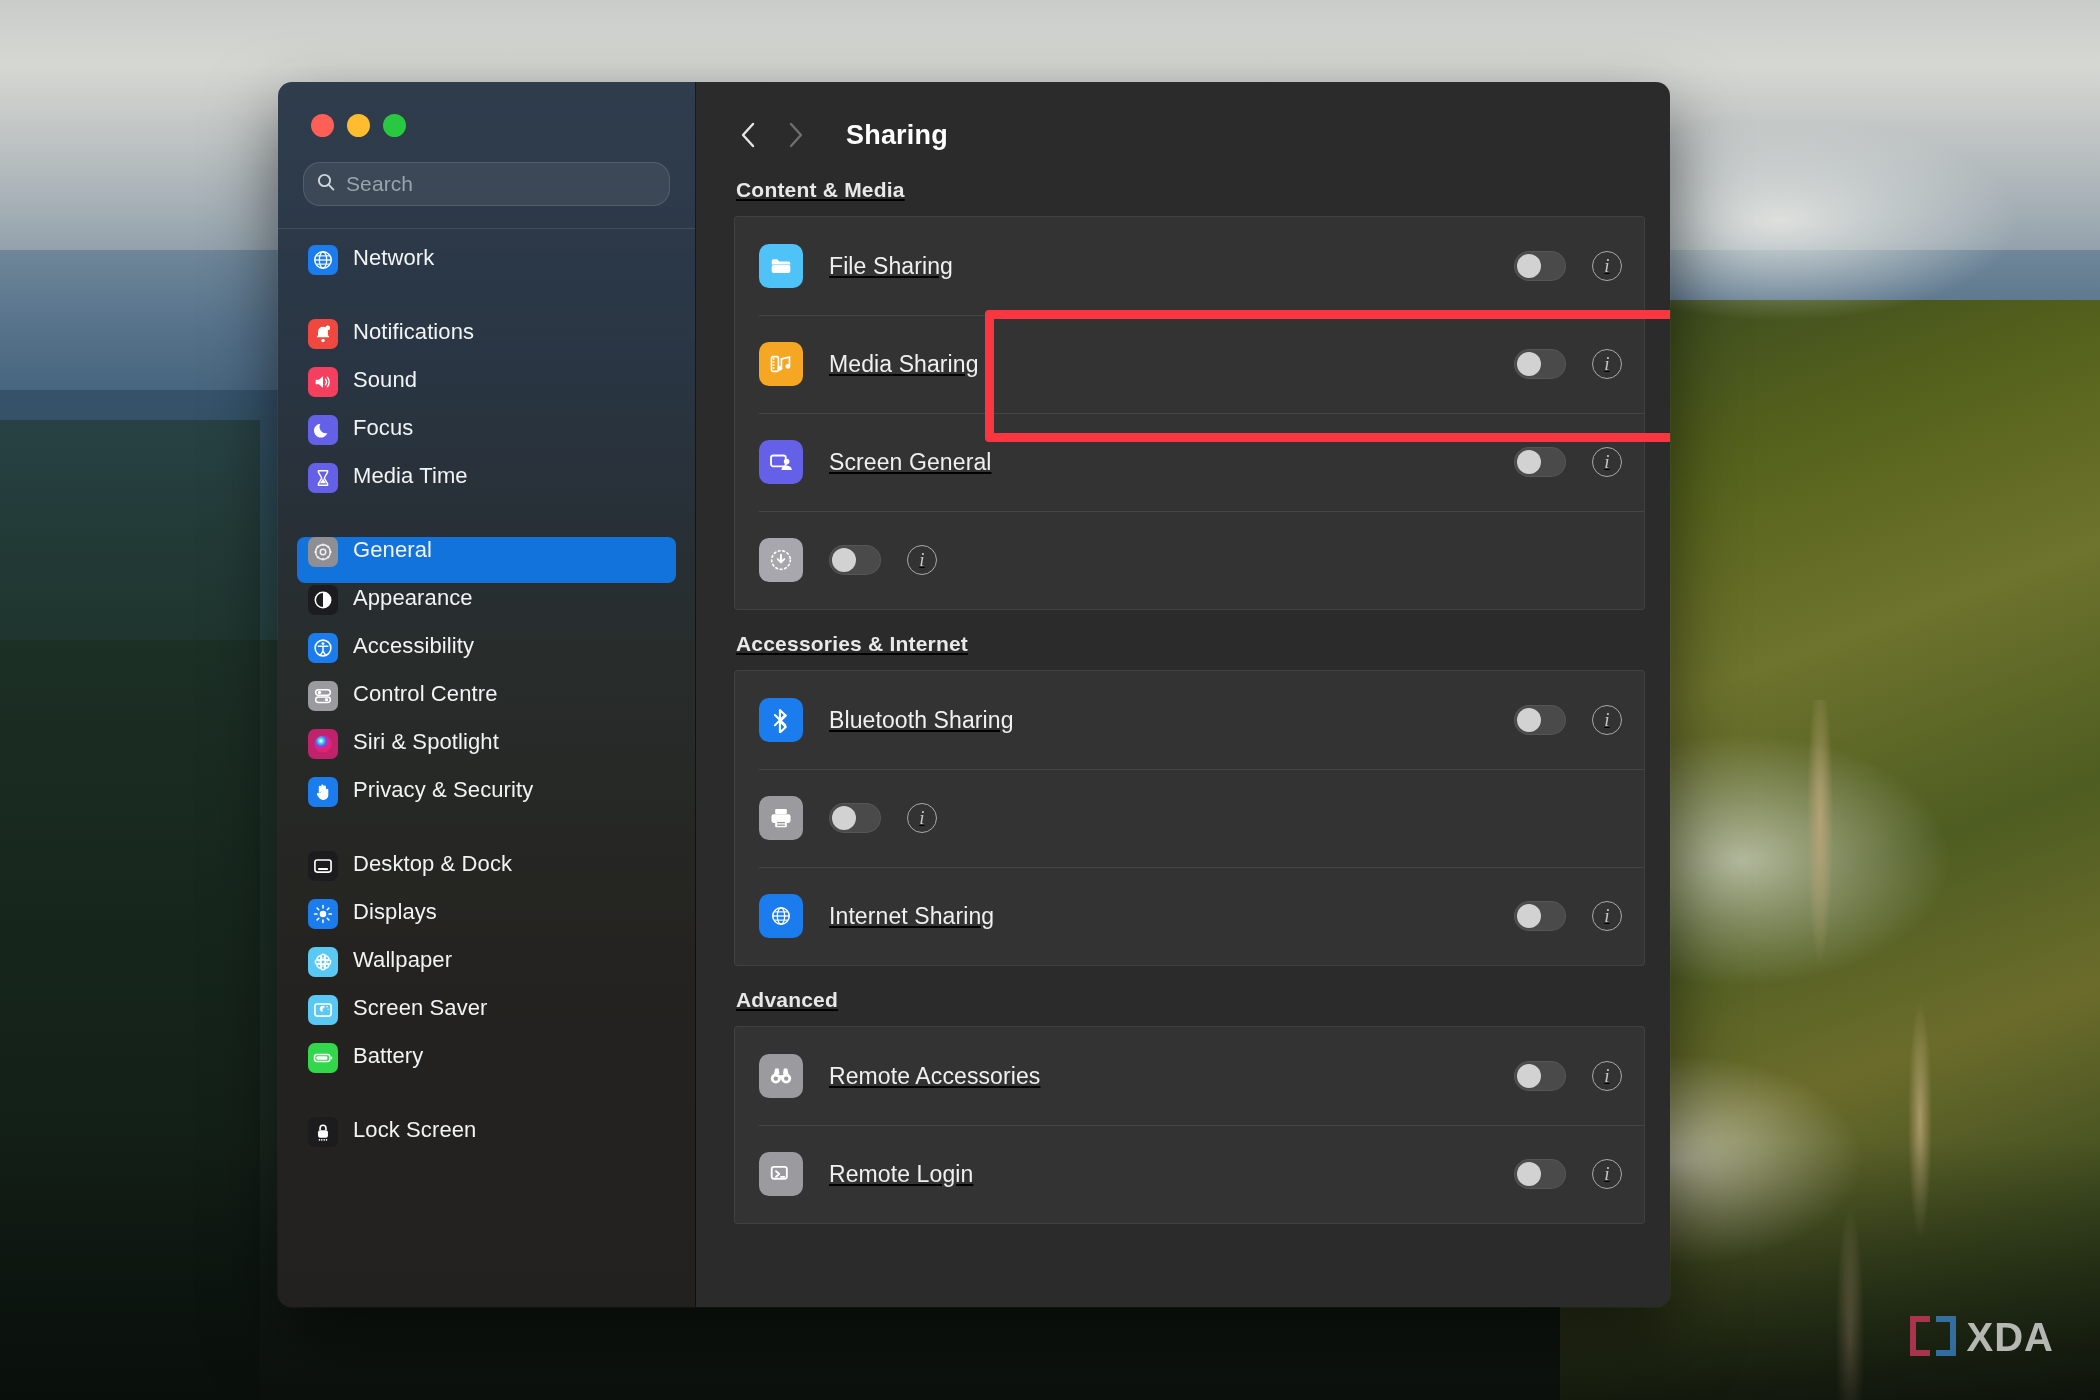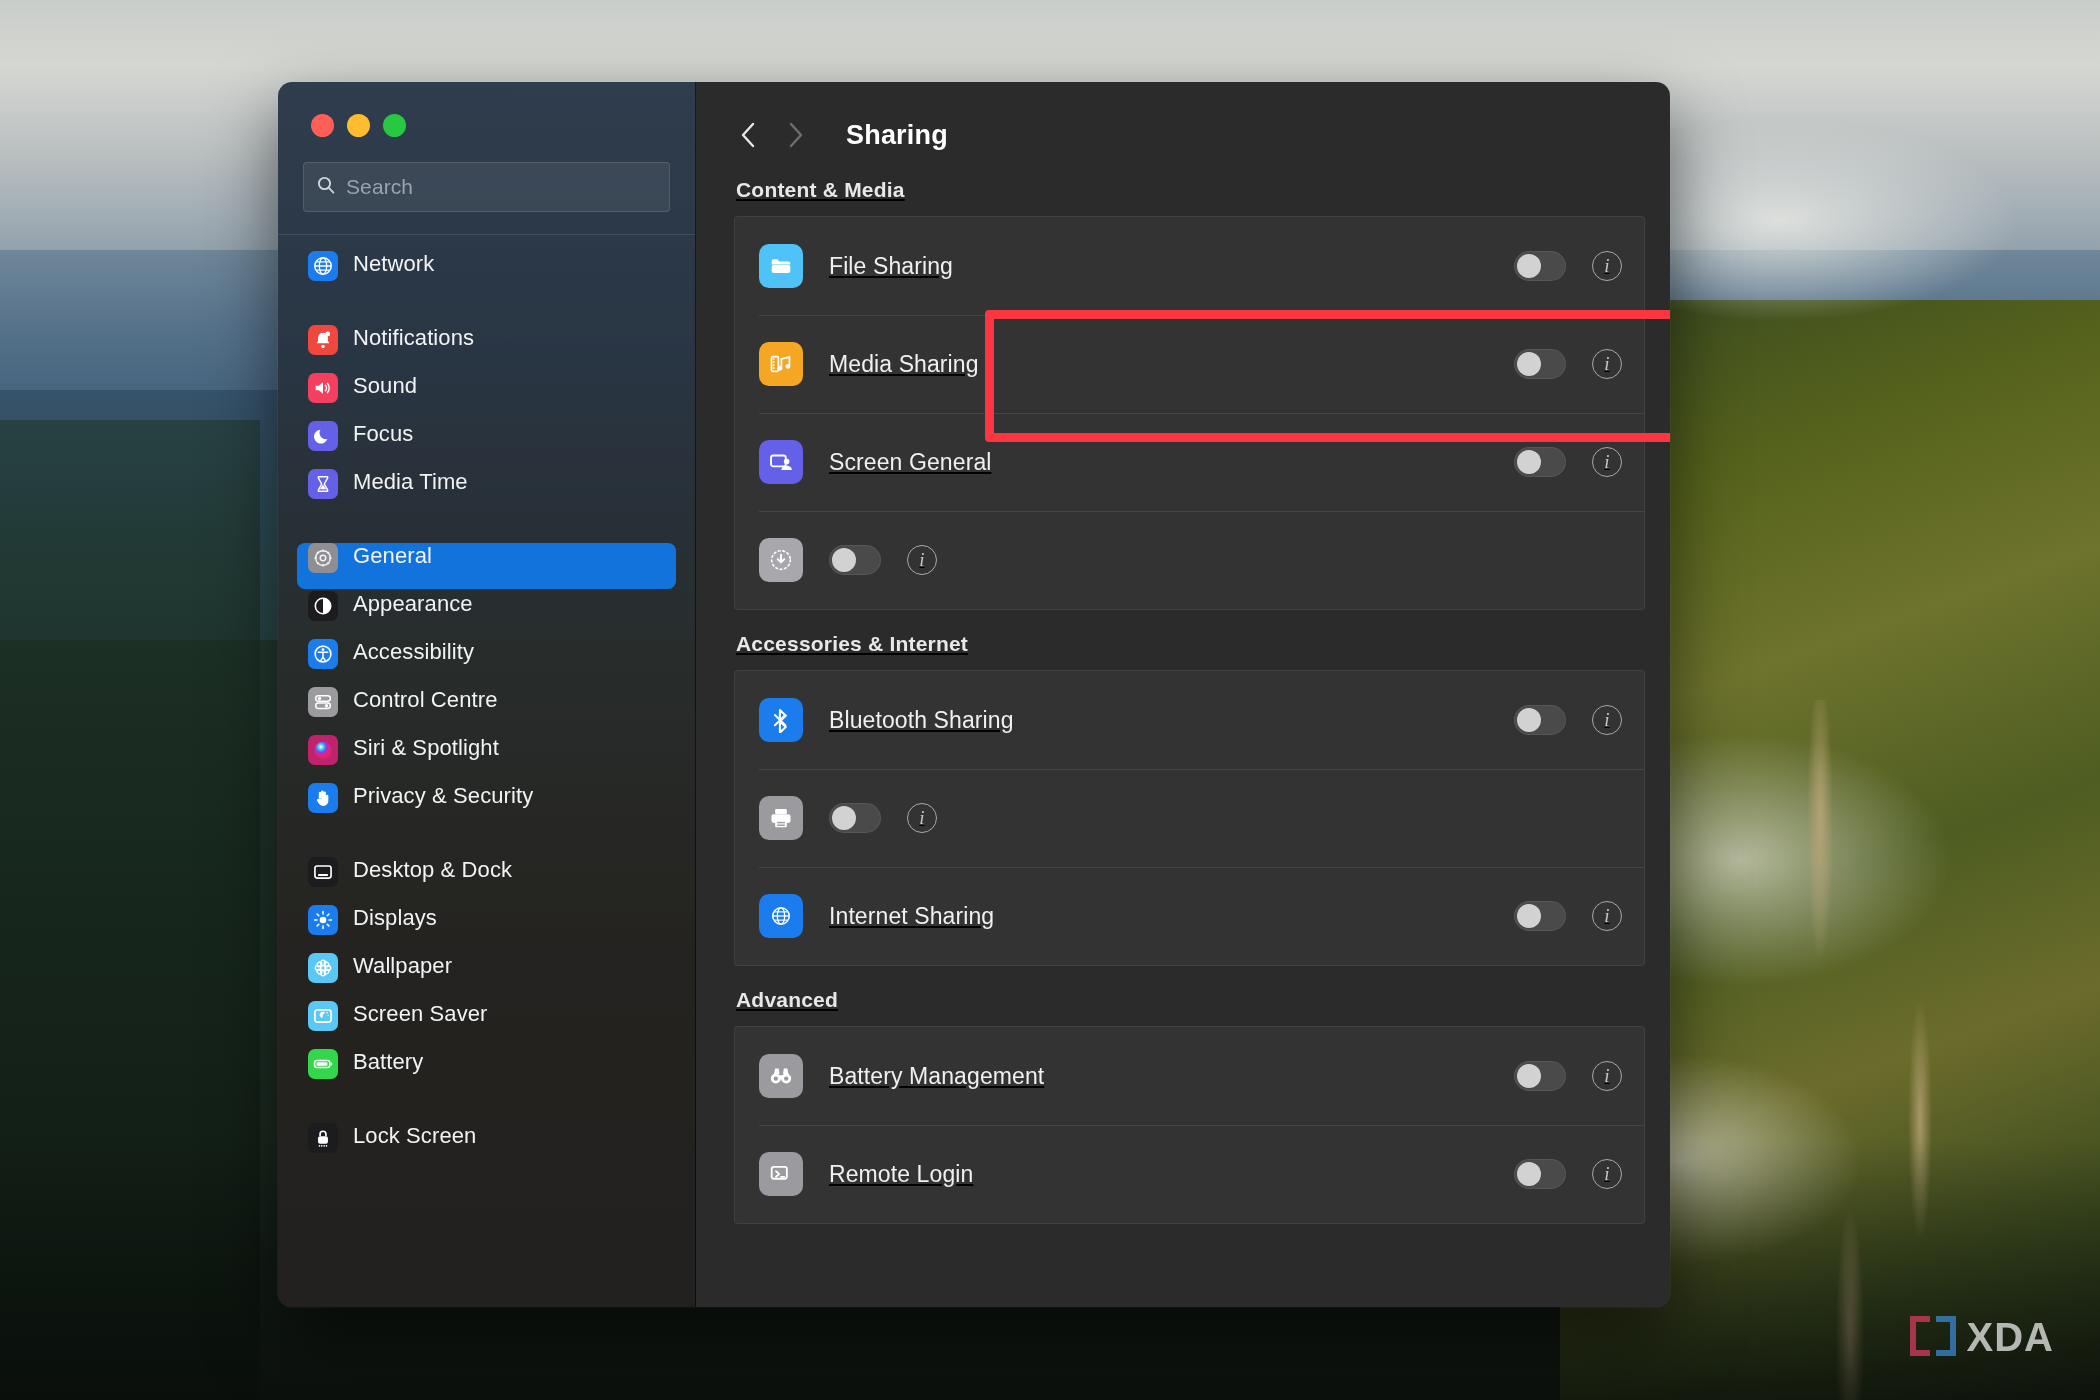--- a/index.html
+++ b/index.html
@@ -98,22 +98,22 @@
   .tl { width: 23px; height: 23px; border-radius: 50%; }
   .tl-red    { background: #ff5f57; }
   .tl-yellow { background: #febc2e; }
   .tl-green  { background: #28c840; }
 
   .search-wrap { padding: 8px 25px 0 25px; }
   #search-field {
     display: flex;
     align-items: center;
     gap: 10px;
-    height: 50px;
-    border-radius: 4px;
+    height: 44px;
+    border-radius: 17px;
     background: rgba(255,255,255,0.07);
     border: 1px solid rgba(255,255,255,0.12);
     padding: 0 12px;
   }
   #search-field svg { flex: 0 0 auto; }
   .search-placeholder {
     color: #9aa3ad;
     font-size: 21px;
     letter-spacing: 0.1px;
   }
@@ -695,21 +695,21 @@
               <span class="row-icon" style="background: rgb(155, 155, 159);">
                 <svg width="26" height="26" viewBox="0 0 24 24" fill="#fff">
                   <circle cx="7.2" cy="14.4" r="4.6"></circle>
                   <circle cx="16.8" cy="14.4" r="4.6"></circle>
                   <circle cx="7.2" cy="14.4" r="2" fill="#9b9b9f"></circle>
                   <circle cx="16.8" cy="14.4" r="2" fill="#9b9b9f"></circle>
                   <path d="M5.4 10.6L6.6 5h3.2l.8 5m3.2 0L14.6 5h3.2l1.2 5.6"></path>
                   <rect x="10.4" y="11.2" width="3.2" height="4"></rect>
                 </svg>
               </span>
-              <span class="row-label">Battery Management</span>
+              <span class="row-label">Remote Accessories</span>
               <span class="toggle">
                 <span class="knob"></span>
               </span>
               <span class="info-btn">i</span>
             </div>
             <div class="card-row">
               <span class="row-icon" style="background: rgb(155, 155, 159);">
                 <svg width="26" height="26" viewBox="0 0 24 24" fill="#fff">
                   <rect x="3.4" y="5.4" width="14" height="11" rx="2" fill="none" stroke="#fff" stroke-width="1.7"></rect>
                   <path d="M7.4 9.4l3 2.6-3 2.6" fill="none" stroke="#fff" stroke-width="1.7" stroke-linecap="round" stroke-linejoin="round"></path>

